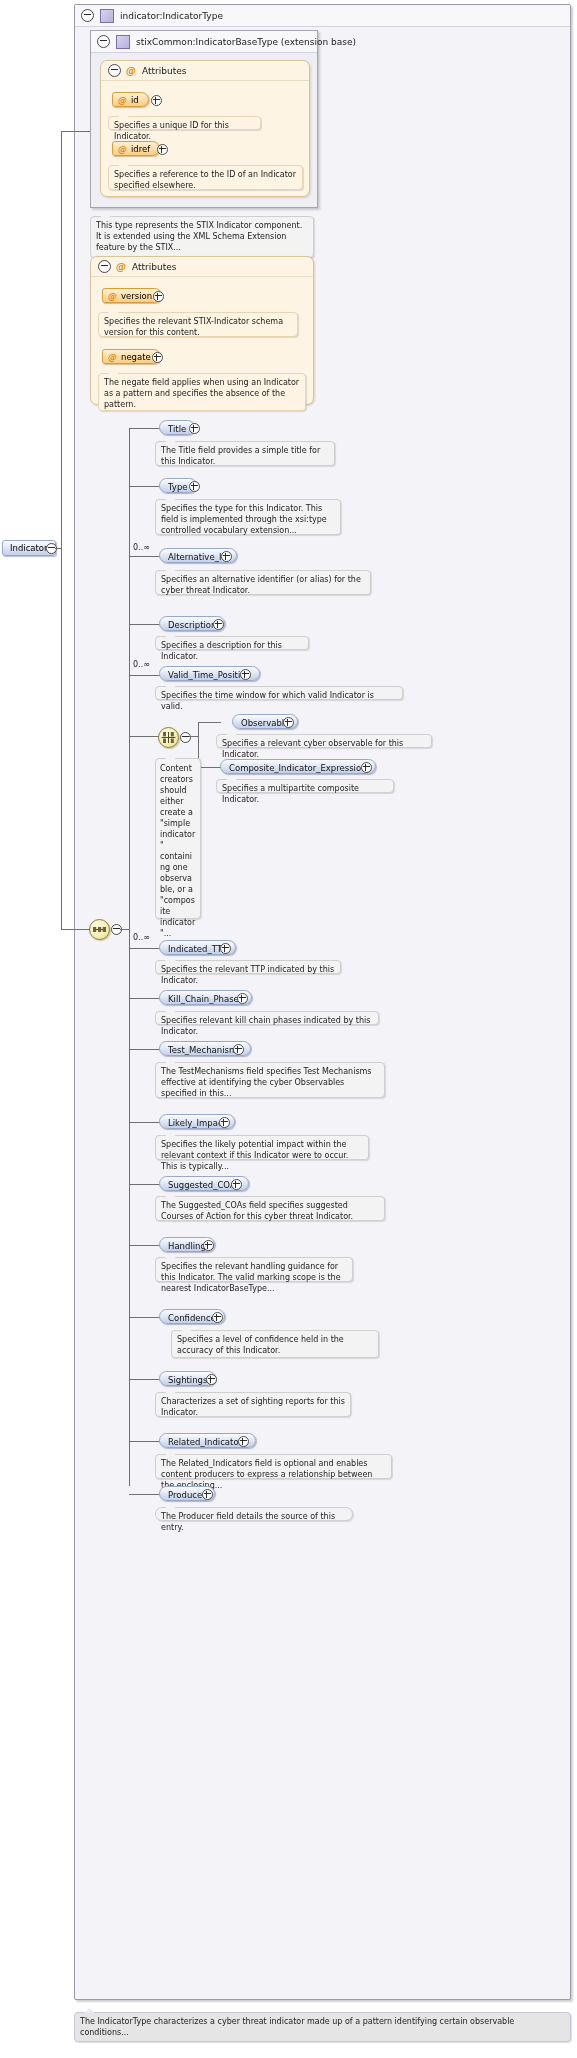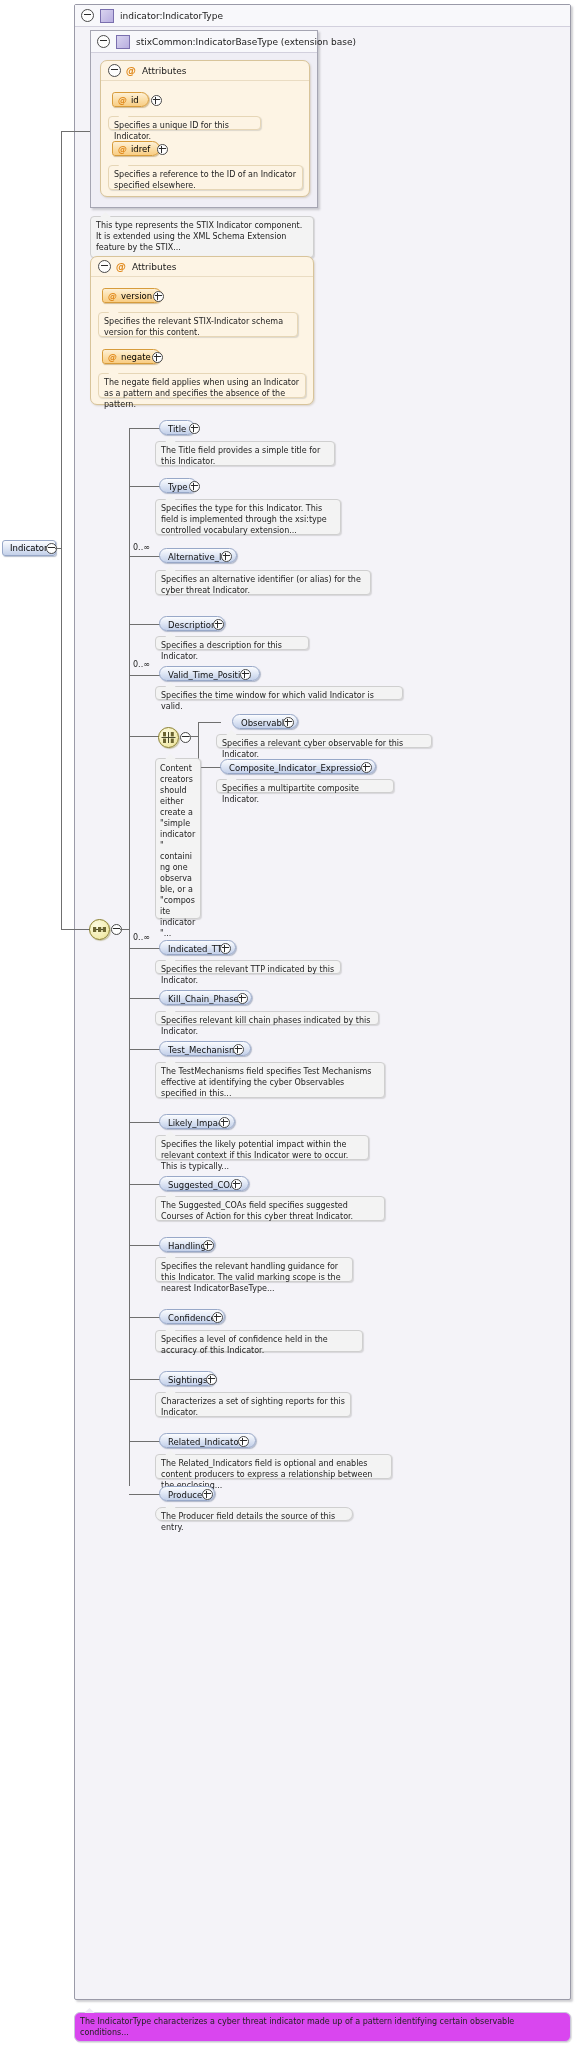--- a/index.html
+++ b/index.html
@@ -153,21 +153,21 @@
     content:"";position:absolute;
     top:-5px;left:9px;
     width:9px;height:5px;
     background:#f3f3f3;
     border-left:1px solid #cfcfcf;
     border-right:1px solid #cfcfcf;
     clip-path:polygon(0 100%,50% 0,100% 100%);
   }
   .doc.cream{background:#fdf4e4;border-color:#e6d6b6;}
   .doc.cream::before{background:#fdf4e4;border-color:#e6d6b6;}
-  .doc.lav{background:#d946ef;border-color:#c9c6da;border-radius:6px;}
+  .doc.lav{background:#e5e5e5;border-color:#c9c6da;}
   .doc.lav::before{background:#ecebf3;border-color:#c9c6da;}
 
   
   .compositor{
     position:absolute;
     width:19px;height:19px;
     border-radius:50%;
     border:1px solid #8a7f2e;
     background:radial-gradient(circle at 35% 30%,#fdfbe0 0%,#f3edb4 60%,#e6dd90 100%);
     box-shadow:1px 1px 1px rgba(140,130,60,.45);
@@ -269,21 +269,21 @@
     <span>version</span>
   </div>
   <div class="plusbtn" style="left:153px;top:291px;"></div>
   <div class="doc cream" style="left:98px;top:312px;width:200px;height:25px;">Specifies the relevant STIX-Indicator schema version for this content.</div>
 
   <div class="pill-attr" style="left:102px;top:349px;">
     <span class="at">@</span>
     <span>negate</span>
   </div>
   <div class="plusbtn" style="left:152px;top:352px;"></div>
-  <div class="doc cream" style="left:98px;top:373px;width:208px;height:25px;">The negate field applies when using an Indicator as a pattern and specifies the absence of the pattern.</div>
+  <div class="doc cream" style="left:98px;top:373px;width:208px;height:38px;">The negate field applies when using an Indicator as a pattern and specifies the absence of the pattern.</div>
 
   <div class="root-pill" style="left:2px;top:540px;">
     <span>Indicator</span>
   </div>
   <div class="minusbtn" style="left:46px;top:543px;"></div>
 
   <div class="ln-h" style="left:55px;top:548px;width:7px;"></div>
   <div class="ln-v" style="left:61px;top:131px;height:798px;"></div>
   <div class="ln-h" style="left:61px;top:131px;width:29px;"></div>
   <div class="ln-h" style="left:61px;top:929px;width:29px;"></div>
@@ -411,21 +411,21 @@
     <span>Handling</span>
   </div>
   <div class="plusbtn" style="left:203px;top:1240px;"></div>
   <div class="doc" style="left:155px;top:1257px;width:198px;height:25px;">Specifies the relevant handling guidance for this Indicator. The valid marking scope is the nearest IndicatorBaseType...</div>
 
   <div class="ln-h" style="left:129px;top:1317px;width:31px;"></div>
   <div class="pill-el" style="left:159px;top:1309px;">
     <span>Confidence</span>
   </div>
   <div class="plusbtn" style="left:212px;top:1312px;"></div>
-  <div class="doc" style="left:155px;top:1330px;width:208px;height:22px;">Specifies a level of confidence held in the accuracy of this Indicator.</div>
+  <div class="doc" style="left:171px;top:1330px;width:208px;height:28px;">Specifies a level of confidence held in the accuracy of this Indicator.</div>
 
   <div class="ln-h" style="left:129px;top:1379px;width:31px;"></div>
   <div class="pill-el" style="left:159px;top:1371px;">
     <span>Sightings</span>
   </div>
   <div class="plusbtn" style="left:206px;top:1374px;"></div>
   <div class="doc" style="left:155px;top:1392px;width:196px;height:25px;">Characterizes a set of sighting reports for this Indicator.</div>
 
   <div class="ln-h" style="left:129px;top:1441px;width:31px;"></div>
   <div class="pill-el" style="left:159px;top:1433px;">

